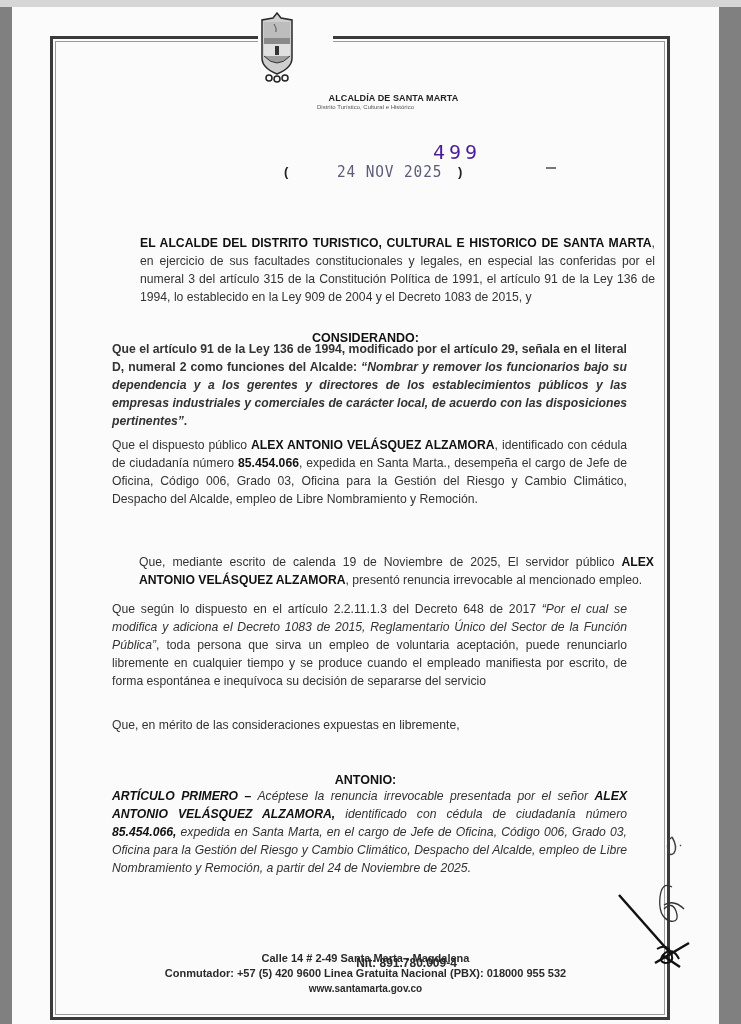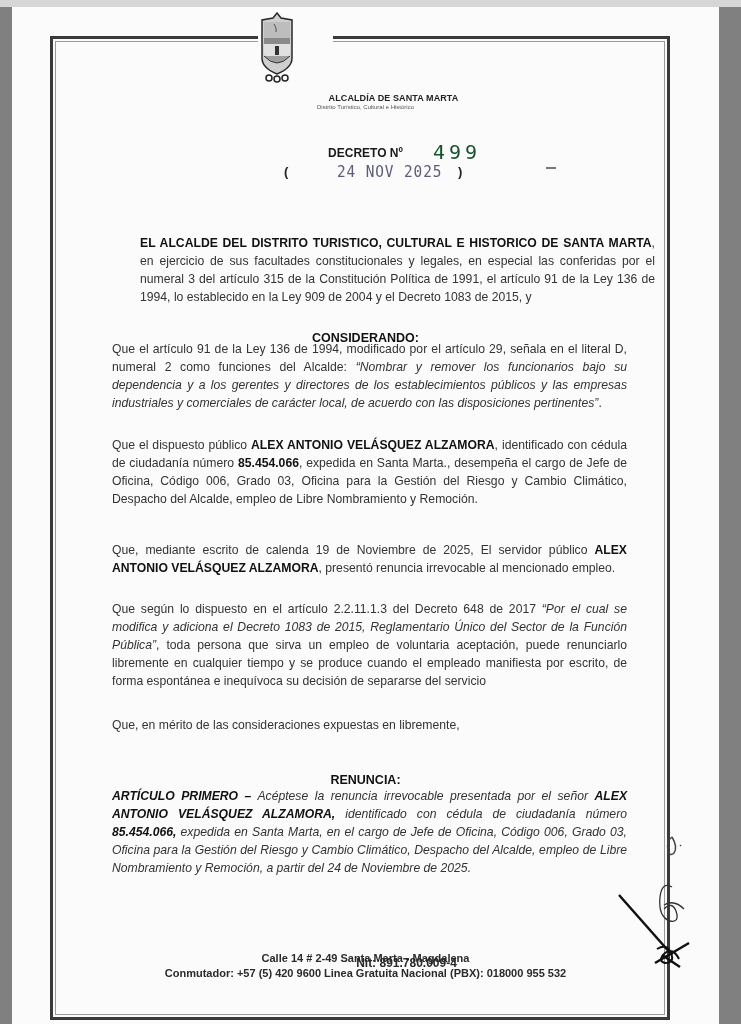--- a/index.html
+++ b/index.html
@@ -33,21 +33,21 @@
     .org { position: absolute; left: 0; width: 707px; text-align: center; color: #222; }
     .org-name { top: 86px; font-size: 9px; font-weight: bold; letter-spacing: 0.1px; margin-left: 28px; }
     .org-sub { top: 97px; font-size: 6px; color: #555; }
 
     .decree-line {
       position: absolute; left: 0; top: 139px; width: 707px; text-align: center;
       font-size: 12px; font-weight: bold; color: #1a1a1a;
     }
     .decree-num {
       position: absolute; left: 421px; top: 133px;
-      font-family: "DejaVu Sans Mono", monospace; font-size: 20px; color: #14532d; letter-spacing: 4px;
+      font-family: "DejaVu Sans Mono", monospace; font-size: 20px; color: #4c1d95; letter-spacing: 4px;
     }
     .paren-left { position: absolute; left: 272px; top: 157px; font-size: 13px; font-weight: bold; color: #222; }
     .paren-right { position: absolute; left: 446px; top: 157px; font-size: 13px; font-weight: bold; color: #222; }
     .stamp-date {
       position: absolute; left: 325px; top: 155px;
       font-family: "DejaVu Sans Mono", monospace; font-size: 16px; color: #5c5c78; letter-spacing: 1px;
       transform: scaleX(0.9); transform-origin: left;
     }
     .stray-mark { position: absolute; left: 534px; top: 160px; width: 10px; height: 2px; background: #777; }
     .subject {
@@ -55,23 +55,23 @@
       font-size: 11.5px; font-weight: bold; color: #1a1a1a;
     }
     .body {
       position: absolute; left: 100px; width: 515px;
       font-size: 12.2px; line-height: 18px; color: #333; text-align: justify;
     }
     .body b { color: #111; }
     .body i { color: #333; }
     .p1 { top: 227px; margin-left: 28px; }
     .considerando { position: absolute; left: 0; top: 324px; width: 707px; text-align: center; font-size: 12.5px; font-weight: bold; color: #111; }
-    .p2 { top: 333px; }
+    .p2 { top: 333px; font-weight: bold; }
     .p3 { top: 429px; }
-    .p4 { top: 534px; }
+    .p4 { top: 546px; margin-left: 27px; }
     .p5 { top: 593px; }
     .p6 { top: 709px; }
     .decreta { position: absolute; left: 0; top: 766px; width: 707px; text-align: center; font-size: 12.5px; font-weight: bold; color: #111; }
     .p7 { top: 780px; font-style: italic; }
     .footer {
       position: absolute; left: 0; width: 707px; text-align: center; font-weight: bold; color: #2a2a2a;
     }
     .f1 { top: 945px; font-size: 11px; }
     .f2 { top: 960px; font-size: 11px; }
     .f3 { top: 976px; font-size: 10px; }
@@ -96,51 +96,51 @@
     <rect x="16" y="34" width="4" height="9" fill="#333"></rect>
     <path d="M5 44 Q18 58 31 44" fill="#9e9e9e" stroke="#333"></path>
     <circle cx="10" cy="66" r="3" fill="none" stroke="#222" stroke-width="1.5"></circle>
     <circle cx="18" cy="67" r="3" fill="none" stroke="#222" stroke-width="1.5"></circle>
     <circle cx="26" cy="66" r="3" fill="none" stroke="#222" stroke-width="1.5"></circle>
   </svg>
 
   <div class="org org-name">ALCALDÍA DE SANTA MARTA</div>
   <div class="org org-sub">Distrito Turístico, Cultural e Histórico</div>
 
-  <div class="decree-line">DECRETO Nº</div>
   <div class="decree-num">499</div>
   <div class="paren-left">(</div>
   <div class="stamp-date">24 NOV 2025</div>
   <div class="paren-right">)</div>
   <div class="stray-mark"></div>
 
   <div class="body p1"><b>EL ALCALDE DEL DISTRITO TURISTICO, CULTURAL E HISTORICO DE SANTA MARTA</b><span>, en ejercicio de sus facultades constitucionales y legales, en especial las conferidas por el numeral 3 del artículo 315 de la Constitución Política de 1991, el artículo 91 de la Ley 136 de 1994, lo establecido en la Ley 909 de 2004 y el Decreto 1083 de 2015, y</span></div>
 
   <div class="considerando">CONSIDERANDO:</div>
 
   <div class="body p2"><span>Que el artículo 91 de la Ley 136 de 1994, modificado por el artículo 29, señala en el literal D, numeral 2 como funciones del Alcalde: </span><i>“Nombrar y remover los funcionarios bajo su dependencia y a los gerentes y directores de los establecimientos públicos y las empresas industriales y comerciales de carácter local, de acuerdo con las disposiciones pertinentes”</i><span>.</span></div>
 
   <div class="body p3"><span>Que el dispuesto público </span><b>ALEX ANTONIO VELÁSQUEZ ALZAMORA</b><span>, identificado con cédula de ciudadanía número </span><b>85.454.066</b><span>, expedida en Santa Marta., desempeña el cargo de Jefe de Oficina, Código 006, Grado 03, Oficina para la Gestión del Riesgo y Cambio Climático, Despacho del Alcalde, empleo de Libre Nombramiento y Remoción.</span></div>
 
   <div class="body p4"><span>Que, mediante escrito de calenda 19 de Noviembre de 2025, El servidor público </span><b>ALEX ANTONIO VELÁSQUEZ ALZAMORA</b><span>, presentó renuncia irrevocable al mencionado empleo.</span></div>
 
   <div class="body p5"><span>Que según lo dispuesto en el artículo 2.2.11.1.3 del Decreto 648 de 2017 </span><i>“Por el cual se modifica y adiciona el Decreto 1083 de 2015, Reglamentario Único del Sector de la Función Pública”</i><span>, toda persona que sirva un empleo de voluntaria aceptación, puede renunciarlo libremente en cualquier tiempo y se produce cuando el empleado manifiesta por escrito, de forma espontánea e inequívoca su decisión de separarse del servicio</span></div>
 
   <div class="body p6">Que, en mérito de las consideraciones expuestas en libremente,</div>
 
-  <div class="decreta">RENUNCIA:</div>
+  <div class="decreta">ANTONIO:</div>
 
   <div class="body p7"><b>ARTÍCULO PRIMERO –</b><span> Acéptese la renuncia irrevocable presentada por el señor </span><b>ALEX ANTONIO VELÁSQUEZ ALZAMORA,</b><span> identificado con cédula de ciudadanía número </span><b>85.454.066,</b><span> expedida en Santa Marta, en el cargo de Jefe de Oficina, Código 006, Grado 03, Oficina para la Gestión del Riesgo y Cambio Climático, Despacho del Alcalde, empleo de Libre Nombramiento y Remoción, a partir del 24 de Noviembre de 2025.</span></div>
 
   <svg class="sig" viewBox="0 0 130 170">
     <path d="M100 22 q-6 4 -4 14 q2 6 6 2 q4 -6 -2 -16" stroke="#444" stroke-width="1.5" fill="none"></path>
     <path d="M108 30 l1 1" stroke="#444" stroke-width="1.5"></path>
     <path d="M100 72 q-10 -6 -12 10 q-2 20 10 24 q10 2 6 -10 q-4 -10 -12 -2 M92 90 q10 -6 20 4" stroke="#333" stroke-width="1.3" fill="none"></path>
     <path d="M47 80 L100 140" stroke="#111" stroke-width="2.5"></path>
     <path d="M83 148 L117 128" stroke="#111" stroke-width="2.5"></path>
     <path d="M85 134 q10 -6 14 4 q4 10 -6 10 q-8 -2 0 -10 q8 -6 14 6" stroke="#111" stroke-width="2" fill="none"></path>
     <path d="M90 140 L108 152" stroke="#111" stroke-width="2.5"></path>
   </svg>
 
   <div class="footer f1">Calle 14 # 2-49 Santa Marta - Magdalena</div>
   <div class="footer f2">Conmutador: +57 (5) 420 9600 Linea Gratuita Nacional (PBX): 018000 955 532</div>
+  <div class="footer f3">www.santamarta.gov.co</div>
   <div class="footer f4">Nit: 891.780.009-4</div>
 </div>
 
 </body></html>

